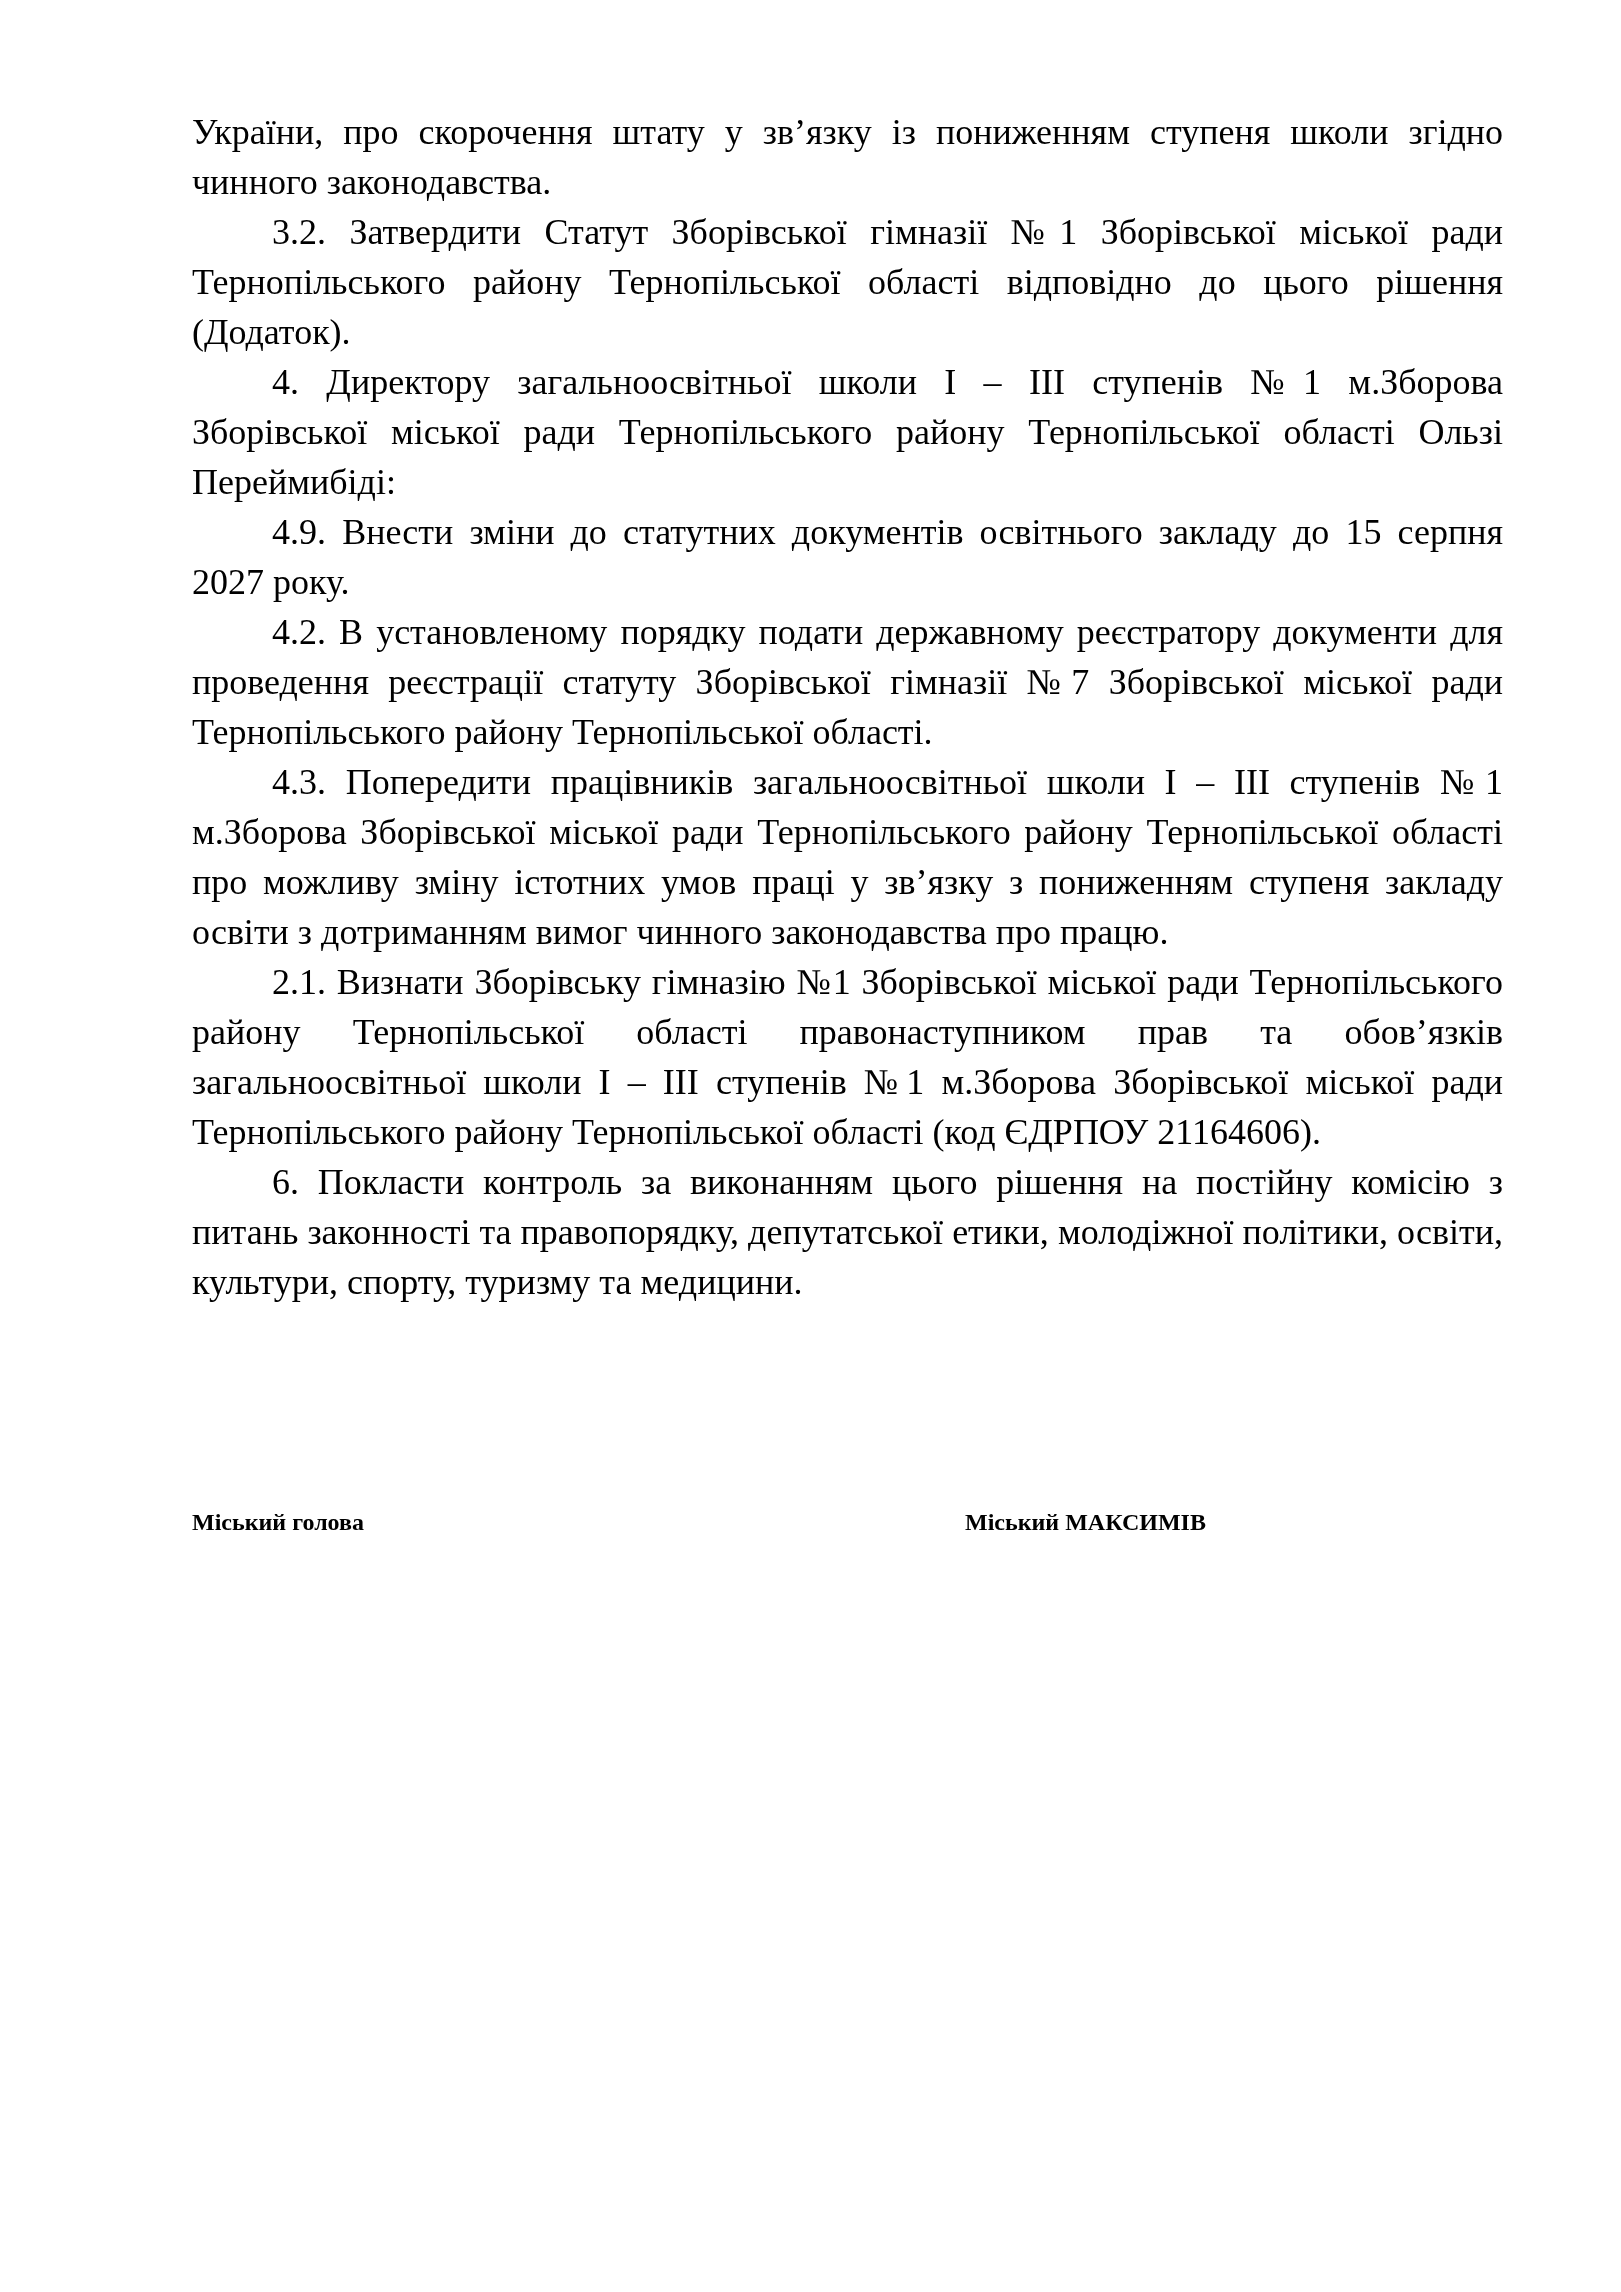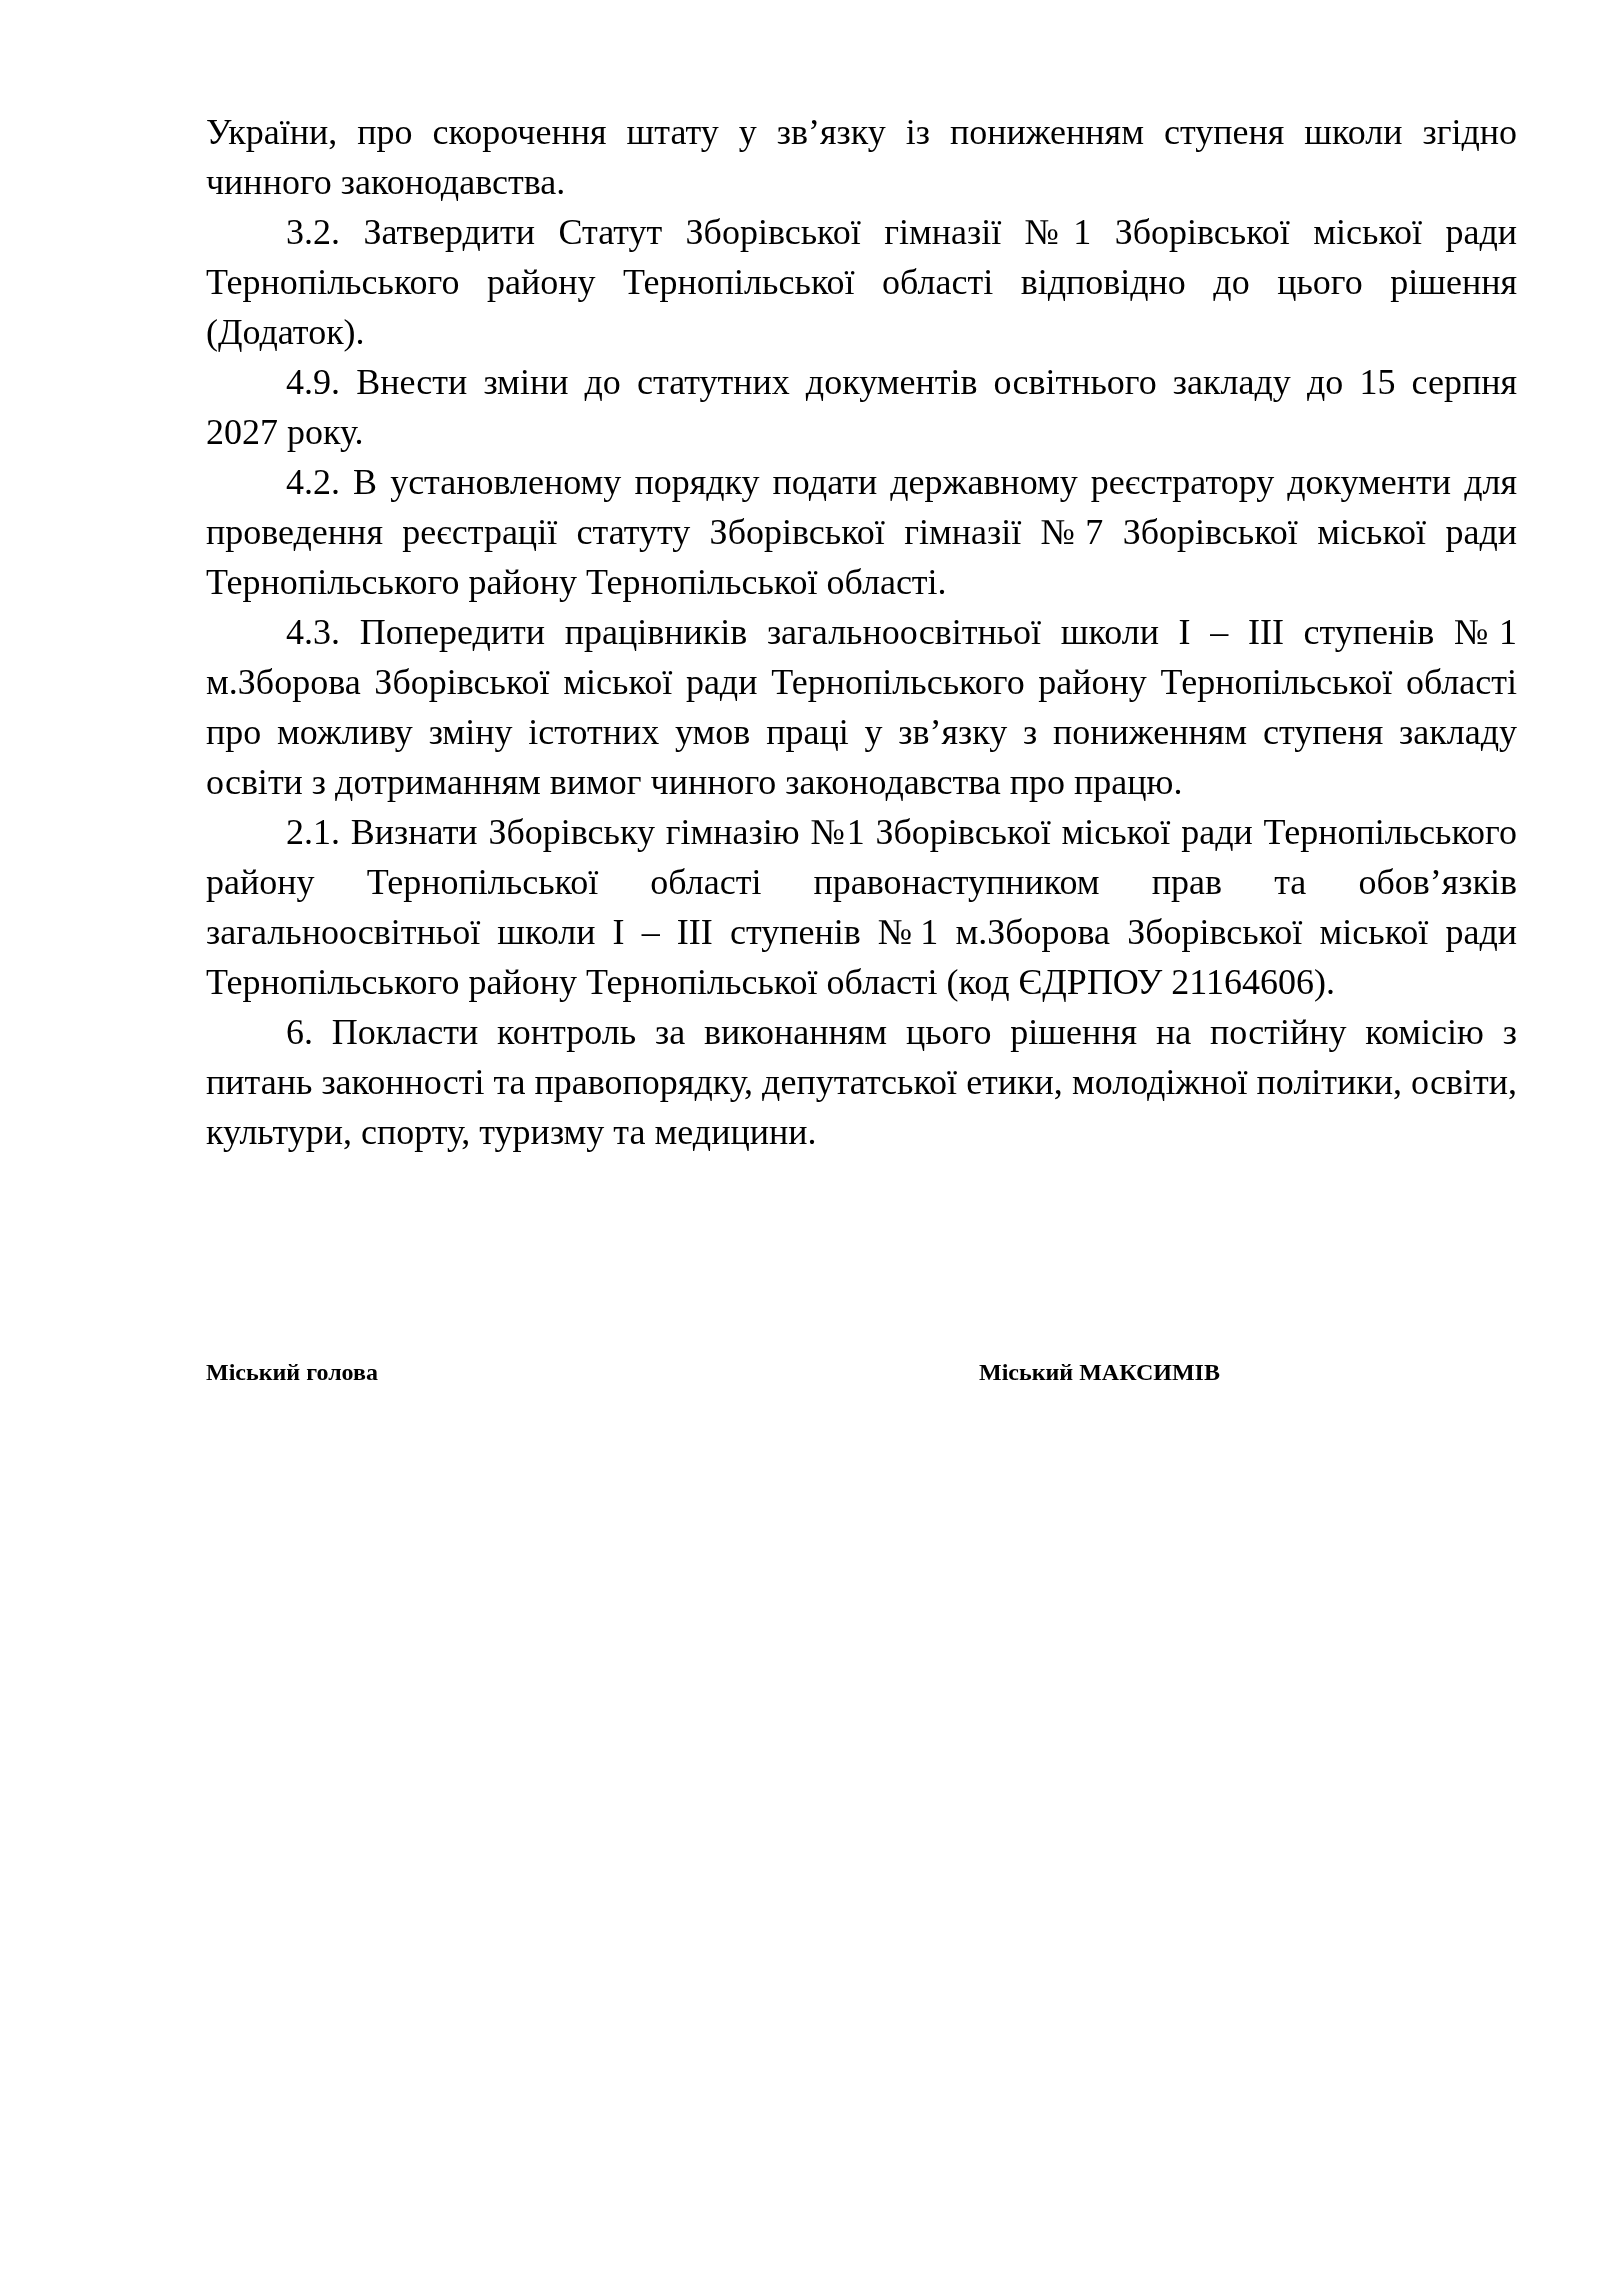--- a/index.html
+++ b/index.html
@@ -15,21 +15,20 @@
     color: #000000;
     font-family: "Liberation Serif", "DejaVu Serif", serif;
     overflow: hidden;
     box-sizing: border-box;
   }
   .doc-body {
     position: absolute;
     top: 107px;
     left: 192px;
     width: 1311px;
-    margin-left: 14px;
   }
   .para {
     margin: 0;
     font-size: 36px;
     line-height: 50px;
     text-align: justify;
     color: #000000;
   }
   .para.indent {
     text-indent: 80px;
@@ -54,20 +53,21 @@
     top: 0;
   }
 </style>
 </head>
 <body>
 
 <div class="page">
   <div class="doc-body">
     <p class="para">України, про скорочення штату у зв’язку із пониженням ступеня школи згідно чинного законодавства.</p>
     <p class="para indent">3.2. Затвердити Статут Зборівської гімназії №1 Зборівської міської ради Тернопільського району    Тернопільської області   відповідно до цього рішення (Додаток).</p>
+    <p class="para indent">4.  Директору загальноосвітньої школи І – ІІІ ступенів №1 м.Зборова Зборівської міської ради Тернопільського  району    Тернопільської області Ользі Переймибіді:</p>
     <p class="para indent">4.9. Внести зміни до статутних документів освітнього закладу до 15 серпня 2027 року.</p>
     <p class="para indent">4.2. В установленому порядку подати державному реєстратору документи для проведення реєстрації статуту Зборівської гімназії  №7 Зборівської міської ради Тернопільського району    Тернопільської області.</p>
     <p class="para indent">4.3. Попередити працівників загальноосвітньої школи І – ІІІ ступенів №1 м.Зборова Зборівської міської ради Тернопільського району   Тернопільської області про можливу зміну істотних умов праці у зв’язку з пониженням ступеня закладу освіти  з дотриманням вимог чинного законодавства про працю.</p>
     <p class="para indent">2.1. Визнати Зборівську гімназію №1 Зборівської міської ради Тернопільського району Тернопільської області правонаступником прав та обов’язків загальноосвітньої школи І – ІІІ ступенів №1 м.Зборова Зборівської міської ради Тернопільського району Тернопільської області (код ЄДРПОУ 21164606).</p>
     <p class="para indent">6. Покласти контроль за виконанням цього рішення на постійну комісію з питань законності та правопорядку, депутатської етики, молодіжної політики, освіти, культури, спорту, туризму та медицини.</p>
 
     <div class="signature-row">
       <span class="sig-role">Міський голова</span>
       <span class="sig-name">Міський МАКСИМІВ</span>
     </div>

